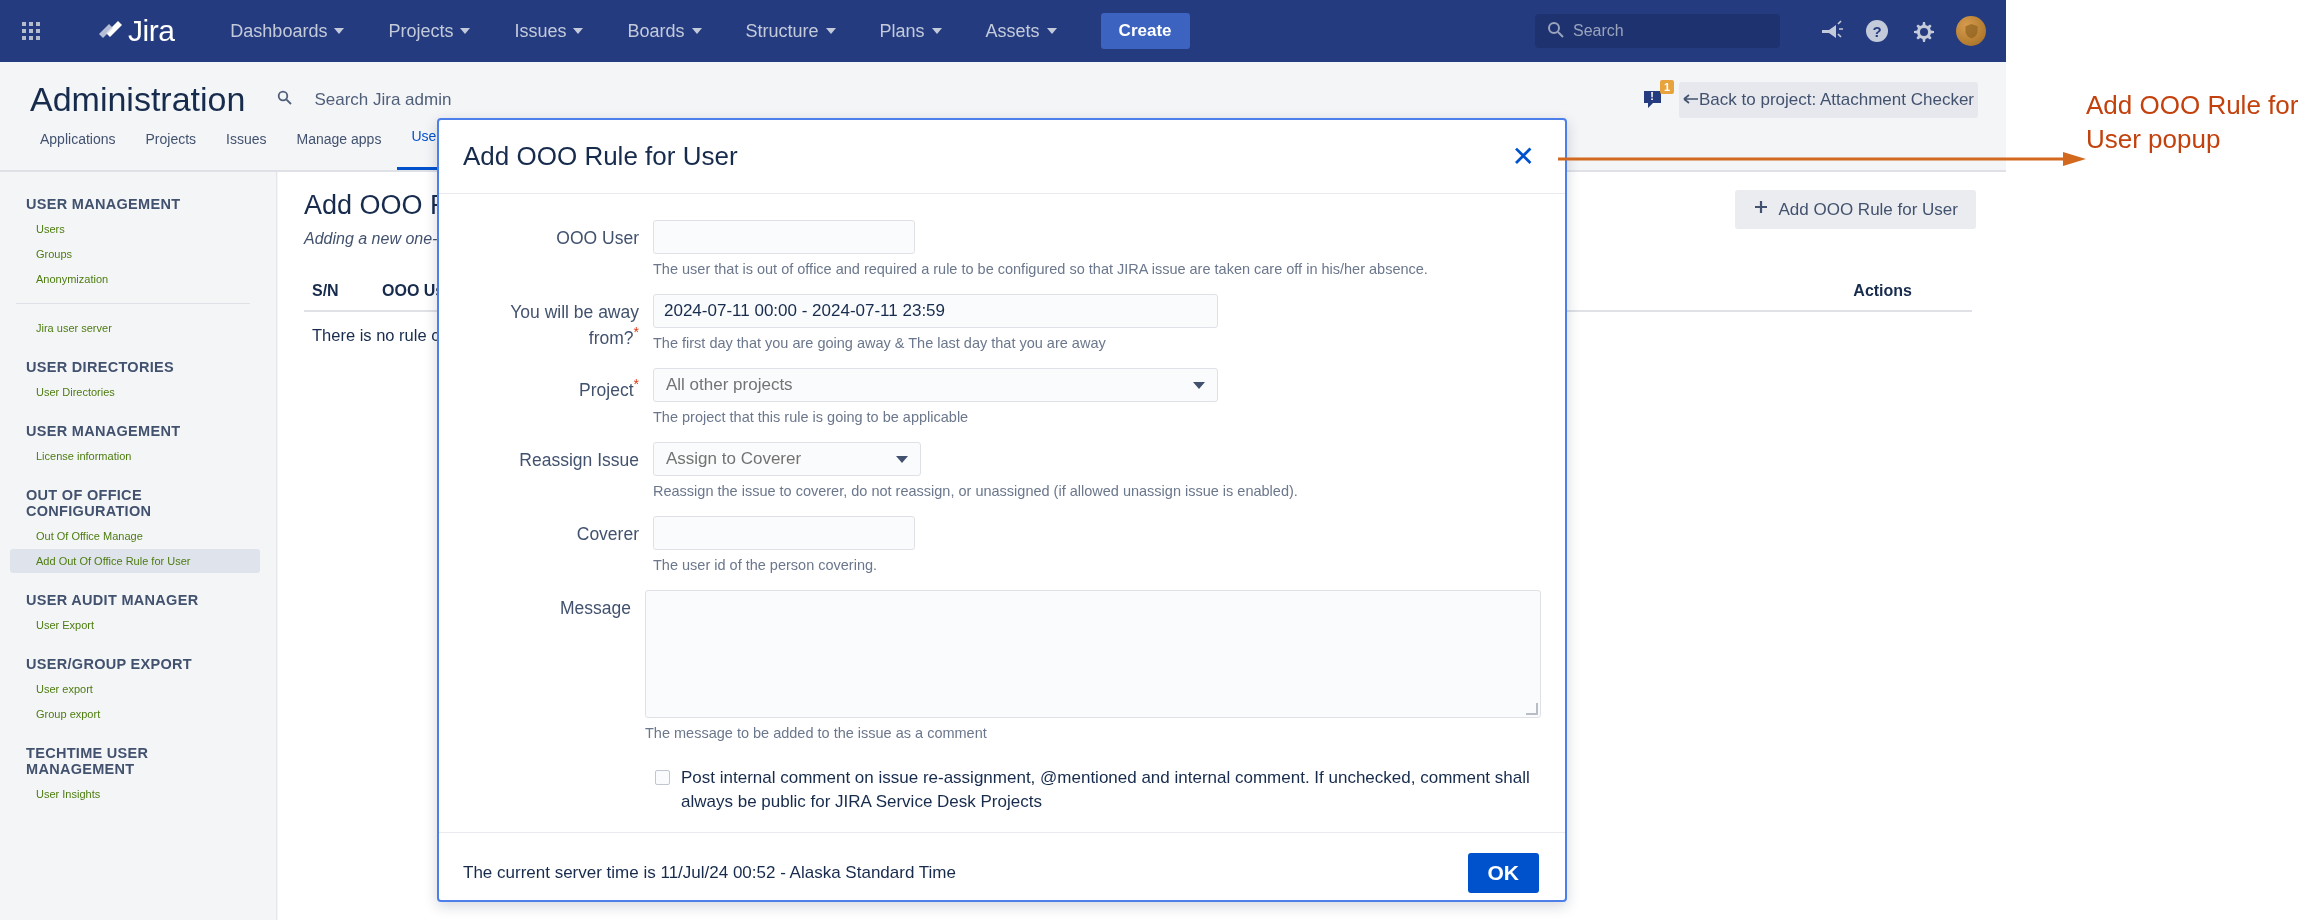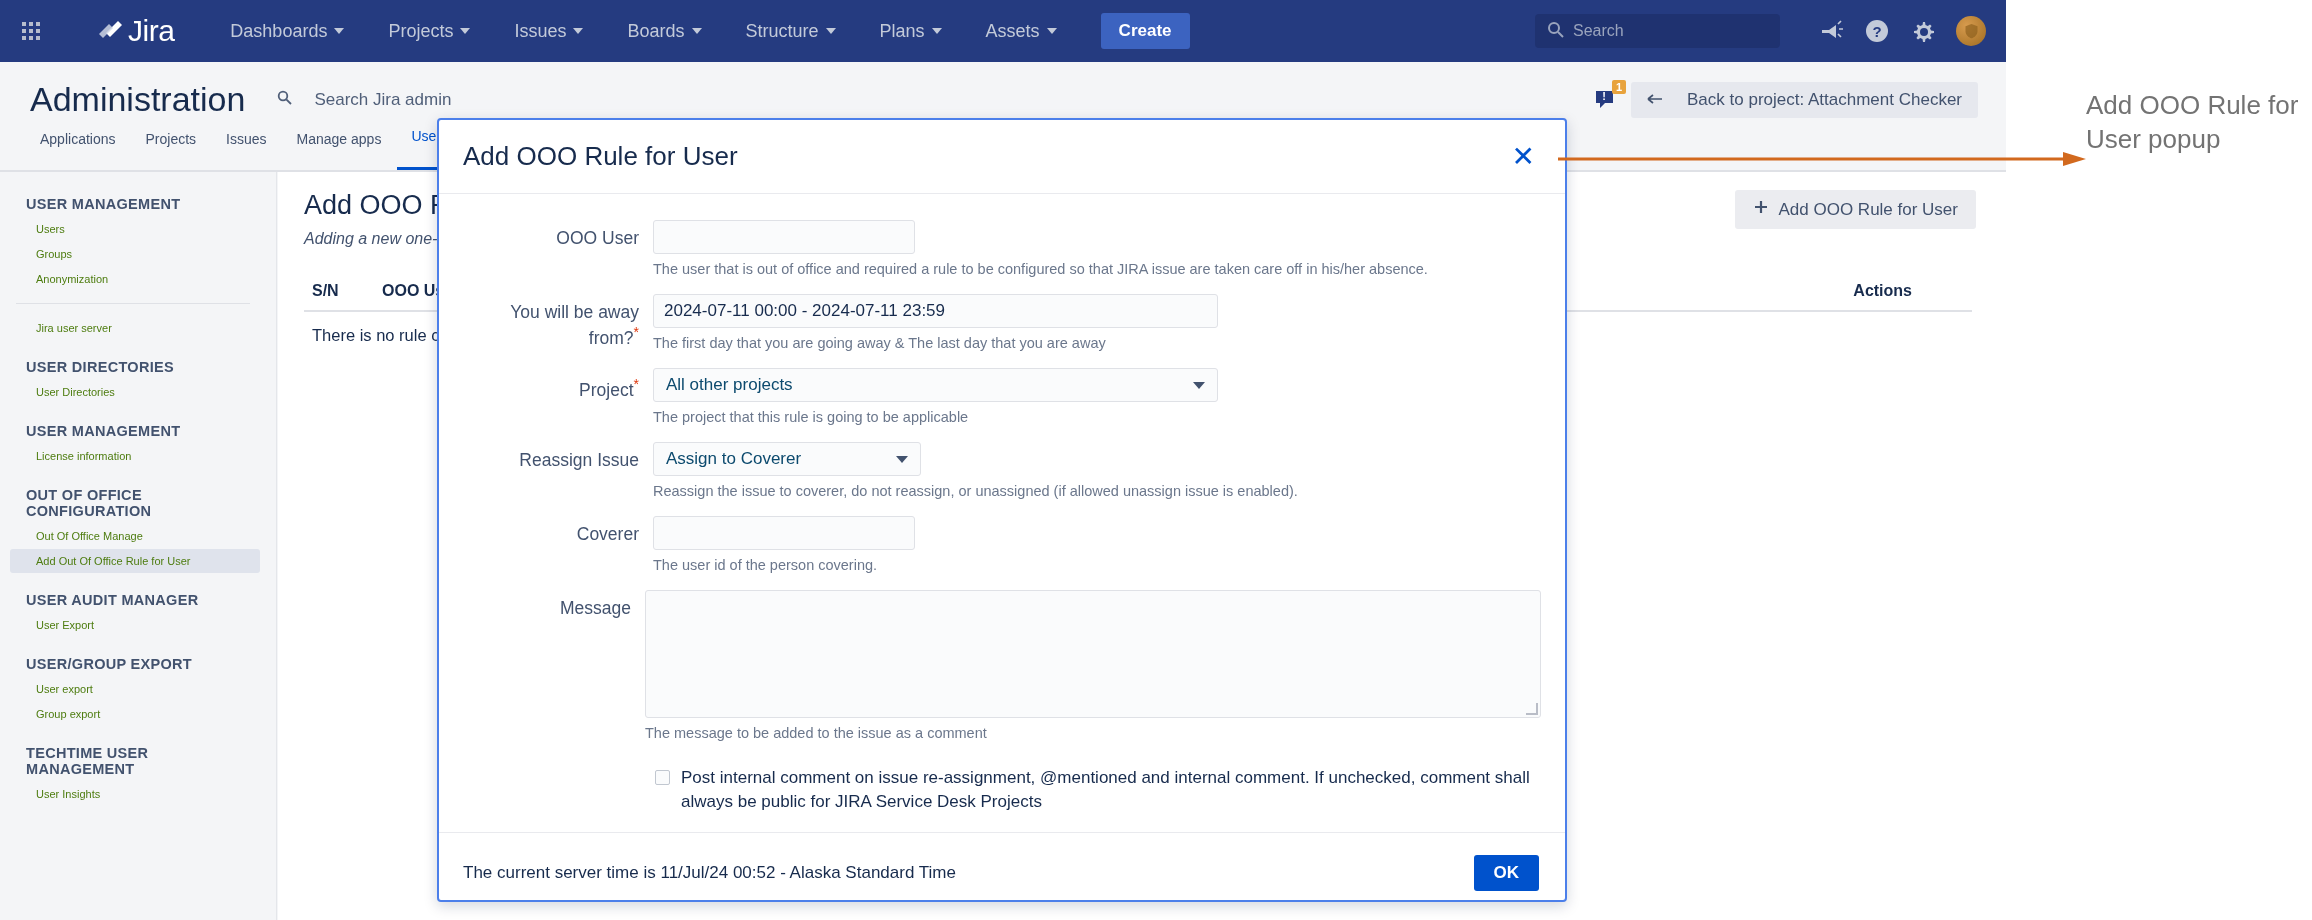--- a/index.html
+++ b/index.html
@@ -69,22 +69,22 @@
   }
   #admin-title { font-size: 34px; color:#172B4D; font-weight:400; margin-left: 30px; }
   #admin-search { display:flex; align-items:center; gap: 22px; margin-left: 32px; color:#505f79; font-size:17px; }
   .hdr-right { margin-left:auto; display:flex; align-items:center; padding-right: 28px; gap: 10px;}
   .notif-wrap { position: relative; width: 28px; height: 28px; }
   .notif-badge {
     position:absolute; right:-5px; top:-6px; background:#E8A33D; color:#fff;
     font-size:11px; padding:0 4px; border-radius:2px; line-height:14px; font-weight: bold;
   }
   .back-btn {
-    background:#e6e8ee; color:#42526E; font-size:17px; padding:8px 16px; border-radius:3px;
-    display:flex; align-items:center; gap:24px; cursor: pointer;
+    background:#e6e8ee; color:#42526E; font-size:17px; padding:8px 4px; border-radius:3px;
+    display:flex; align-items:center; gap:0; cursor: pointer;
   }
 
   
   #admin-tabs {
     position: absolute; top: 130px; left: 0; width: 2006px; height: 42px;
     display:flex; align-items:flex-end; padding-left: 26px; gap: 2px;
     border-bottom: 2px solid #dfe1e6;
   }
   .admin-tab {
     font-size: 14px; color:#42526E; padding: 6px 14px 23px 14px; cursor:pointer; white-space:nowrap;text-align:center;
@@ -142,41 +142,41 @@
   }
   #modal-title { font-size: 26px; color:#172B4D; font-weight: 400; }
   #modal-close { margin-left:auto; cursor:pointer; font-size: 28px; color:#0052CC; line-height: 1; }
   #modal-body { flex: 1; padding: 26px 24px 0 24px; overflow: hidden; }
   #modal-footer {
     height: 68px; border-top:1px solid #e9eaee; display:flex; align-items:center;
     padding: 12px 26px 0 24px;
   }
   #server-time { font-size: 17px; color:#172B4D; }
   #ok-btn {
-    margin-left:auto; background:#0052CC; color:#fff; font-size:17px; font-weight:bold;
+    margin-left:auto; background:#0052CC; color:#fff; font-size:21px; font-weight:bold;
     padding: 8px 20px; border-radius:3px; cursor:pointer;
   }
 
   .frow { display:flex; margin-bottom: 4px; }
   .flabel {
     width: 190px; text-align:right; padding-right: 14px; padding-top: 8px;
     font-size: 17.5px; color:#42526E; line-height: 1.25;
   }
   .req { color:#DE350B; font-size: 14px; vertical-align: super; }
   .fctl { flex: 1; }
   .finput {
     background:#FAFBFC; border:1px solid #DFE1E6; border-radius: 3px;
     height: 34px; font-size: 17px; color:#172B4D; padding: 0 10px;
     display:flex; align-items:center; font-family:"Liberation Sans", sans-serif;
   }
   .finput.w-user { width: 262px; }
   .finput.w-date { width: 565px; }
   .fselect {
     background:#FAFBFC; border:1px solid #DFE1E6; border-radius:3px; height: 34px;
-    font-size: 17px; color:#0c4a6e; padding: 0 12px;
+    font-size: 17px; color:#737373; padding: 0 12px;
     display:flex; align-items:center; justify-content: space-between; cursor:pointer;
   }
   .fselect.w-project { width: 565px; }
   .fselect.w-reassign { width: 268px; }
   .sel-caret {
     width:0; height:0; border-left:6px solid transparent; border-right:6px solid transparent;
     border-top: 7px solid #42526E; margin-left: 14px;
   }
   .fhelp { font-size: 14.5px; color:#6B778C; margin-top: 7px; margin-bottom: 13px; }
   .ftext {
@@ -191,21 +191,21 @@
   .checkrow { display:flex; margin-top: 12px; padding-left: 192px; }
   .chkbox {
     width: 15px; height: 15px; border:1px solid #C1C7D0; border-radius:2px; background:#FAFBFC;
     margin-top: 4px; margin-right: 11px; flex: none; cursor:pointer;
   }
   .chklabel { font-size: 17px; color:#172B4D; line-height: 1.42; max-width: 880px; }
 
   
   #annotation {
     position:absolute; left: 2086px; top: 88px; width: 215px;
-    font-size: 26px; color:#737373; line-height: 1.32;
+    font-size: 26px; color:#c2410c; line-height: 1.32;
     font-family: "Liberation Sans", sans-serif;
   }
   #arrow {
     position:absolute; left: 1558px; top: 152px; width: 530px; height: 14px;
   }
 </style>
 </head>
 <body>
 
 <div id="app-window">

